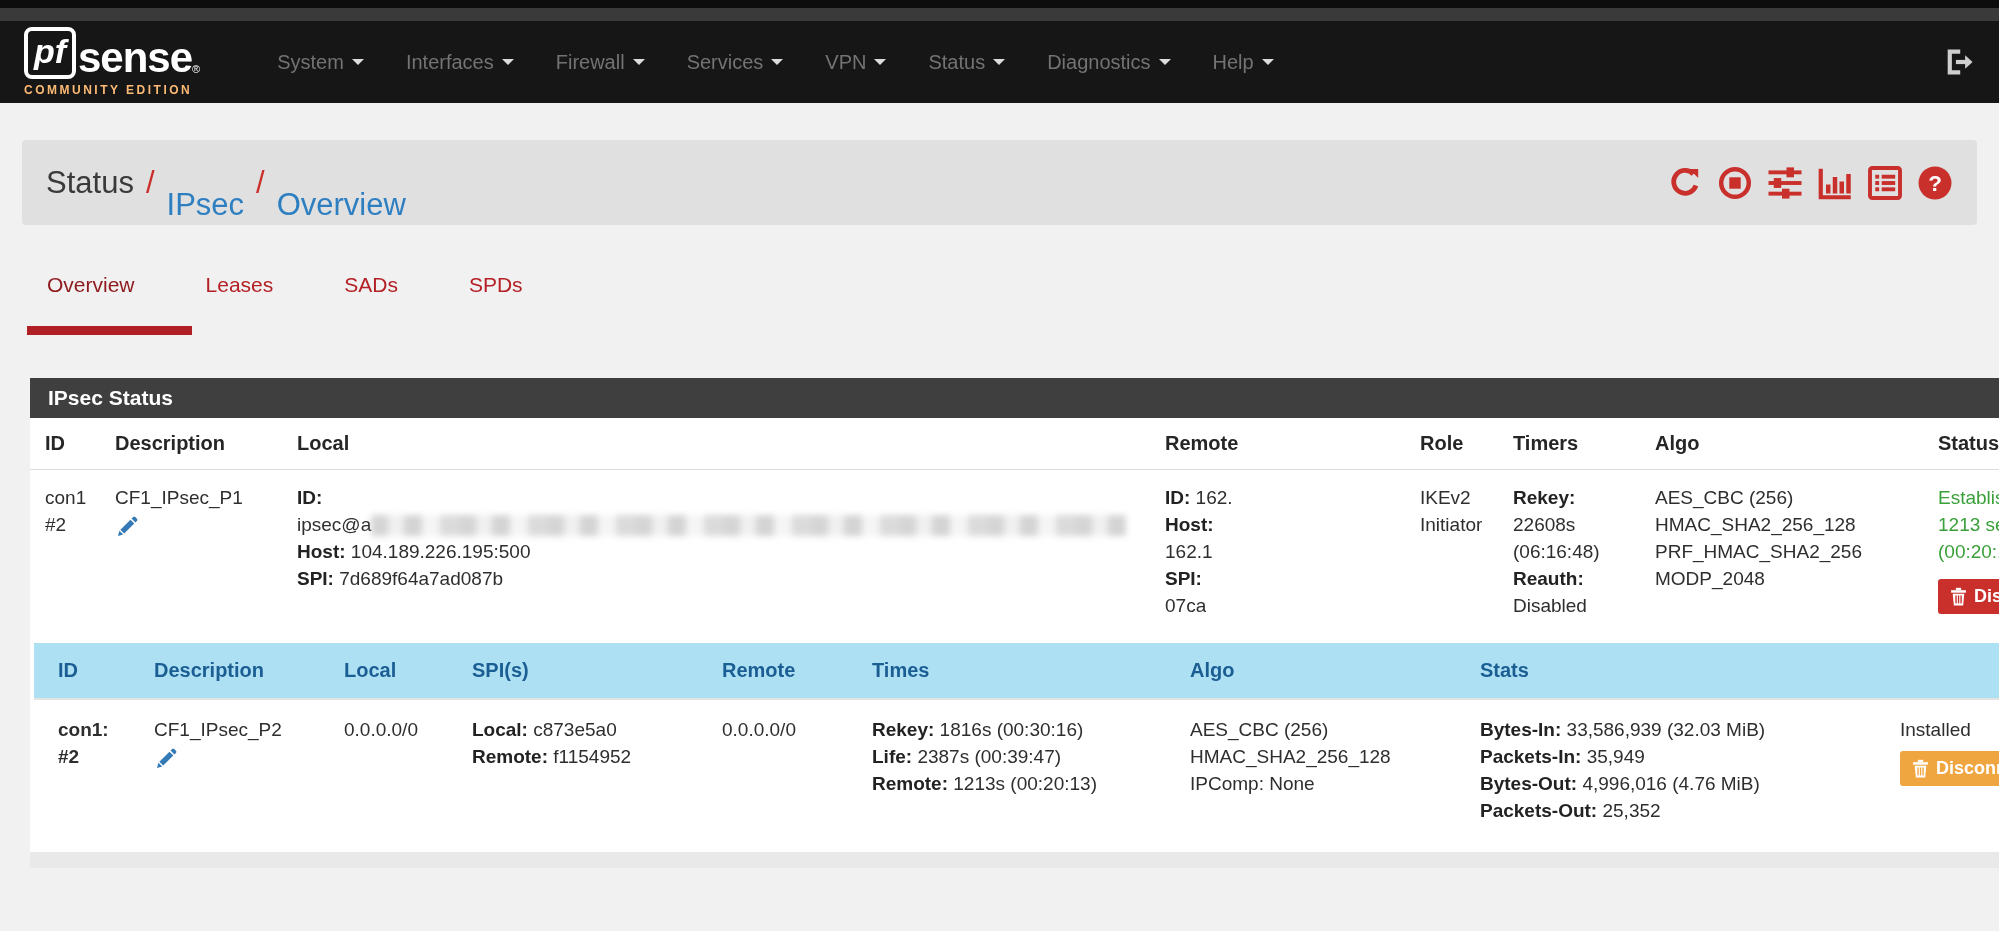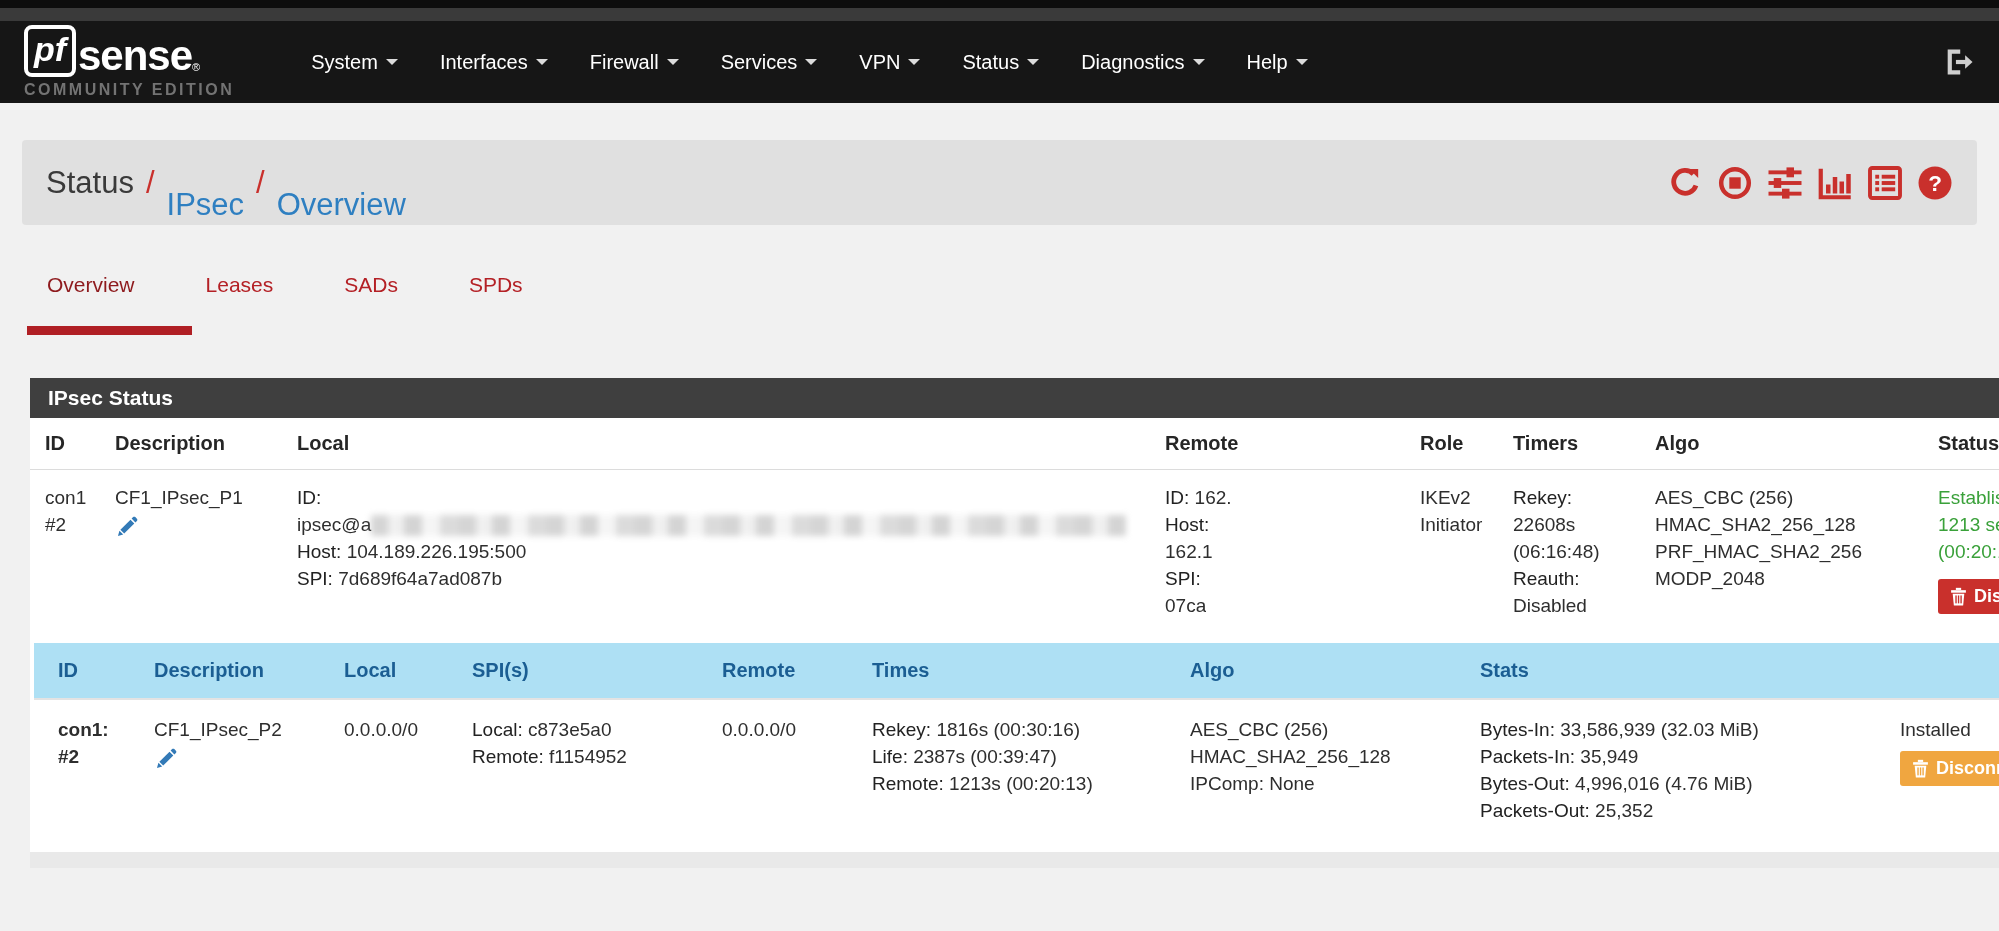--- a/index.html
+++ b/index.html
@@ -20,25 +20,25 @@
   .brand { display:flex; flex-direction:column; margin-right:56px; cursor:pointer; }
   .brand-top { display:flex; align-items:flex-end; }
   .pf-box {
     width:52px; height:52px; border:4px solid #fff; border-radius:8px;
     display:flex; align-items:center; justify-content:center;
     font-style:italic; font-weight:bold; font-size:34px; color:#fff; line-height:1;
     padding-bottom:4px;
   }
   .brand-sense { font-weight:bold; font-size:42px; color:#fff; letter-spacing:-1px; line-height:1; margin-left:2px; }
   .brand-tm { font-size:11px; color:#fff; align-self:flex-end; margin-bottom:4px; }
-  .brand-edition { font-size:16px; font-weight:bold; color:#737373; letter-spacing:2.5px; margin-top:4px; }
+  .brand-edition { font-size:12px; font-weight:bold; color:#fdba74; letter-spacing:2.5px; margin-top:4px; }
 
   .nav-items { display:flex; list-style:none; gap:0; }
   .nav-item {
-    color:#ffffff; font-size:20px; padding:10px 21px; cursor:pointer;
+    color:#737373; font-size:20px; padding:10px 21px; cursor:pointer;
     display:flex; align-items:center; white-space:nowrap;
   }
   .caret {
     display:inline-block; margin-left:8px;
     border-left:6px solid transparent; border-right:6px solid transparent;
     border-top:6px solid #dcdcdc;
   }
   .navbar-right { margin-left:auto; display:flex; align-items:center; }
   .signout-btn { cursor:pointer; display:flex; align-items:center; }
 
@@ -68,21 +68,21 @@
     width:2123px; height:40px; background:#3f3f3f; color:#fff;
     font-weight:bold; font-size:21px; line-height:40px; padding-left:18px;
   }
   table { border-collapse:collapse; table-layout:fixed; font-size:19px; }
   .t-parent { width:2123px; background:#fff; }
   .t-parent > thead th {
     text-align:left; font-weight:bold; color:#262626; padding:14px 8px 14px 15px;
     border-bottom:1px solid #dcdcdc; font-size:20px;
   }
   .t-parent > tbody > tr > td { vertical-align:top; padding:14px 8px 14px 15px; line-height:27px; }
-  .bold { font-weight:normal; color:#222; }
+  .bold { font-weight:bold; color:#222; }
 
   .edit-icon { cursor:pointer; display:inline-block; margin-top:4px; }
 
   .redact-blur {
     display:inline-block; height:21px; vertical-align:middle; border-radius:2px;
     background:repeating-linear-gradient(90deg,
       rgba(150,150,150,.40) 0 17px, rgba(200,200,200,.28) 17px 33px,
       rgba(130,130,130,.34) 33px 51px, rgba(210,210,210,.22) 51px 69px,
       rgba(160,160,160,.38) 69px 88px);
     filter:blur(3px);

